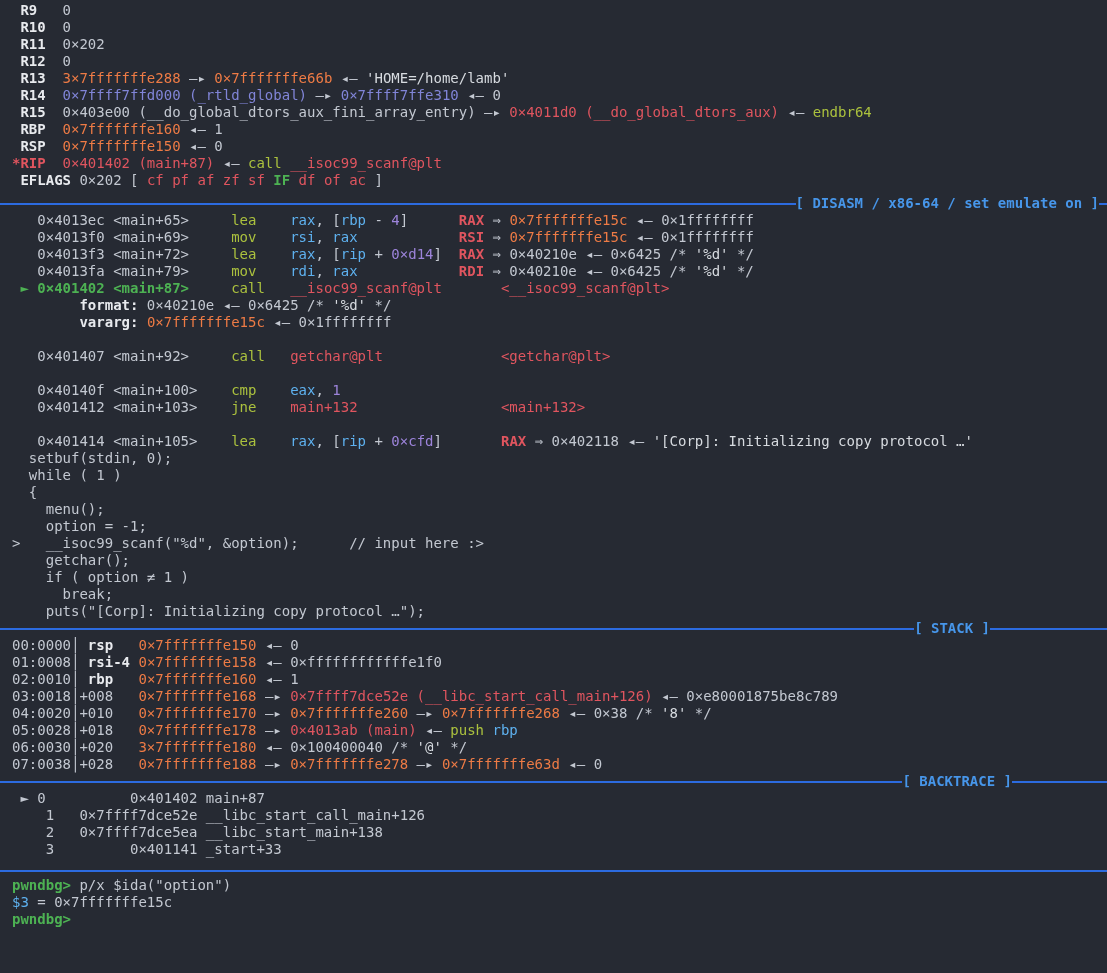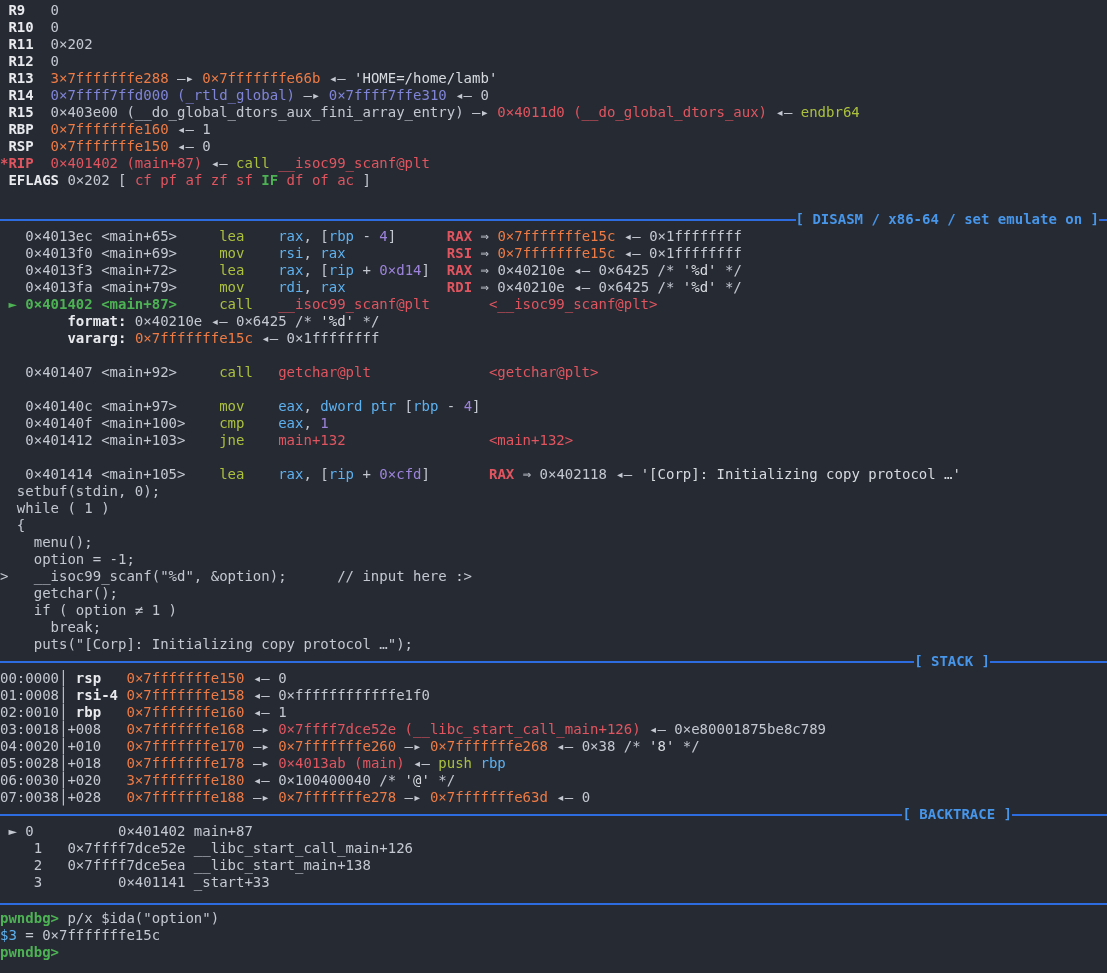--- a/index.html
+++ b/index.html
@@ -6,21 +6,21 @@
   body{
     width:1107px;height:973px;overflow:hidden;
     background:var(--bg,#262a33);
     font-family:"DejaVu Sans Mono","Liberation Mono",monospace;
     font-size:14px;
   }
   .term{padding-top:2px;}
   .ln{
     white-space:pre;
     height:17px;line-height:17px;
-    padding-left:0;
+    padding-left:12px;
     font-size:14px;
   }
   
   .s-fg{color:var(--fg)}
   .s-wb{color:var(--white);font-weight:700}
   .s-or{color:var(--orange)}
   .s-pb{color:var(--pblue)}
   .s-rd{color:var(--red)}
   .s-rb{color:var(--red);font-weight:700}
   .s-gb{color:var(--green);font-weight:700}
@@ -36,21 +36,21 @@
   }
   .hline{height:2px;background:var(--hline);flex:1 1 auto;}
   .hlabel{
     flex:0 0 auto;color:var(--hlabel);font-weight:700;
     font-size:14px;line-height:17px;white-space:pre;
   }
   .wr-disasm{flex:0 0 8px;}
   .wr-decomp{flex:0 0 107px;}
   .wr-stack{flex:0 0 117px;}
   .wr-bt{flex:0 0 95px;}
-  .mt6{margin-top:22px;}
+  .mt6{margin-top:6px;}
   .sep{height:2px;background:var(--hline);margin-top:12px;margin-bottom:5px;}
 </style>
 </head>
 <body>
 
 <div class="term">
 
   <div>
       <div class="ln"><span class="s-wb"> R9</span><span class="s-fg">   0</span></div>
       <div class="ln"><span class="s-wb"> R10</span><span class="s-fg">  0</span></div>
@@ -74,21 +74,20 @@
       <div class="ln"><span class="s-fg">   0×4013ec &lt;main+65&gt;     </span><span class="s-lm">lea</span><span class="s-fg">    </span><span class="s-cy">rax</span><span class="s-fg">, [</span><span class="s-cy">rbp</span><span class="s-fg"> - </span><span class="s-pu">4</span><span class="s-fg">]      </span><span class="s-rb">RAX</span><span class="s-fg"> ⇒ </span><span class="s-or">0×7fffffffe15c</span><span class="s-fg"> ◂— 0×1ffffffff</span></div>
       <div class="ln"><span class="s-fg">   0×4013f0 &lt;main+69&gt;     </span><span class="s-lm">mov</span><span class="s-fg">    </span><span class="s-cy">rsi</span><span class="s-fg">, </span><span class="s-cy">rax</span><span class="s-fg">            </span><span class="s-rb">RSI</span><span class="s-fg"> ⇒ </span><span class="s-or">0×7fffffffe15c</span><span class="s-fg"> ◂— 0×1ffffffff</span></div>
       <div class="ln"><span class="s-fg">   0×4013f3 &lt;main+72&gt;     </span><span class="s-lm">lea</span><span class="s-fg">    </span><span class="s-cy">rax</span><span class="s-fg">, [</span><span class="s-cy">rip</span><span class="s-fg"> + </span><span class="s-pu">0×d14</span><span class="s-fg">]  </span><span class="s-rb">RAX</span><span class="s-fg"> ⇒ 0×40210e ◂— 0×6425 /* </span><span class="s-st">'%d'</span><span class="s-fg"> */</span></div>
       <div class="ln"><span class="s-fg">   0×4013fa &lt;main+79&gt;     </span><span class="s-lm">mov</span><span class="s-fg">    </span><span class="s-cy">rdi</span><span class="s-fg">, </span><span class="s-cy">rax</span><span class="s-fg">            </span><span class="s-rb">RDI</span><span class="s-fg"> ⇒ 0×40210e ◂— 0×6425 /* </span><span class="s-st">'%d'</span><span class="s-fg"> */</span></div>
       <div class="ln"><span class="s-gb"> ► 0×401402 &lt;main+87&gt;     </span><span class="s-lb">call</span><span class="s-fg">   </span><span class="s-rd">__isoc99_scanf@plt</span><span class="s-fg">       </span><span class="s-rd">&lt;__isoc99_scanf@plt&gt;</span></div>
       <div class="ln"><span class="s-wb">        format:</span><span class="s-fg"> 0×40210e ◂— 0×6425 /* </span><span class="s-st">'%d'</span><span class="s-fg"> */</span></div>
       <div class="ln"><span class="s-wb">        vararg:</span><span class="s-fg"> </span><span class="s-or">0×7fffffffe15c</span><span class="s-fg"> ◂— 0×1ffffffff</span></div>
       <div class="ln">&nbsp;</div>
       <div class="ln"><span class="s-fg">   0×401407 &lt;main+92&gt;     </span><span class="s-lb">call</span><span class="s-fg">   </span><span class="s-rd">getchar@plt</span><span class="s-fg">              </span><span class="s-rd">&lt;getchar@plt&gt;</span></div>
       <div class="ln">&nbsp;</div>
-      <div class="ln"><span class="s-fg">   0×40140c &lt;main+97&gt;     </span><span class="s-lm">mov</span><span class="s-fg">    </span><span class="s-cy">eax</span><span class="s-fg">, </span><span class="s-cy">dword ptr</span><span class="s-fg"> [</span><span class="s-cy">rbp</span><span class="s-fg"> - </span><span class="s-pu">4</span><span class="s-fg">]</span></div>
       <div class="ln"><span class="s-fg">   0×40140f &lt;main+100&gt;    </span><span class="s-lm">cmp</span><span class="s-fg">    </span><span class="s-cy">eax</span><span class="s-fg">, </span><span class="s-pu">1</span></div>
       <div class="ln"><span class="s-fg">   0×401412 &lt;main+103&gt;    </span><span class="s-lb">jne</span><span class="s-fg">    </span><span class="s-rd">main+132</span><span class="s-fg">                 </span><span class="s-rd">&lt;main+132&gt;</span></div>
       <div class="ln">&nbsp;</div>
       <div class="ln"><span class="s-fg">   0×401414 &lt;main+105&gt;    </span><span class="s-lm">lea</span><span class="s-fg">    </span><span class="s-cy">rax</span><span class="s-fg">, [</span><span class="s-cy">rip</span><span class="s-fg"> + </span><span class="s-pu">0×cfd</span><span class="s-fg">]       </span><span class="s-rb">RAX</span><span class="s-fg"> ⇒ 0×402118 ◂— </span><span class="s-st">'[Corp]: Initializing copy protocol …'</span></div>
     </div>
 
   <div>
       <div class="ln"><span class="s-fg">  setbuf(stdin, 0);</span></div>
       <div class="ln"><span class="s-fg">  while ( 1 )</span></div>
       <div class="ln"><span class="s-fg">  {</span></div>

